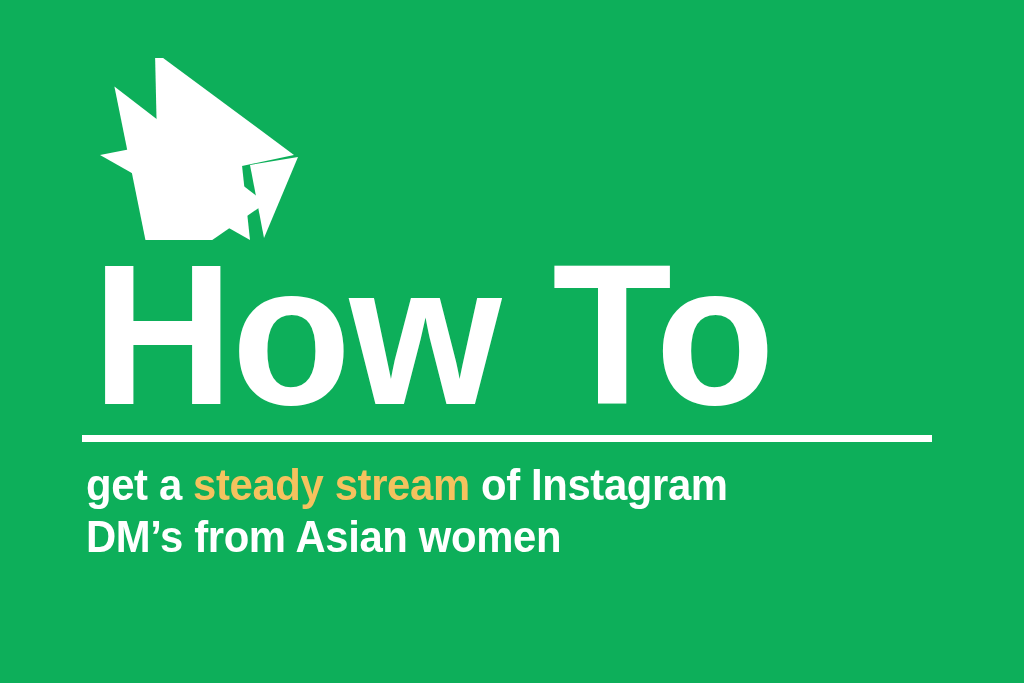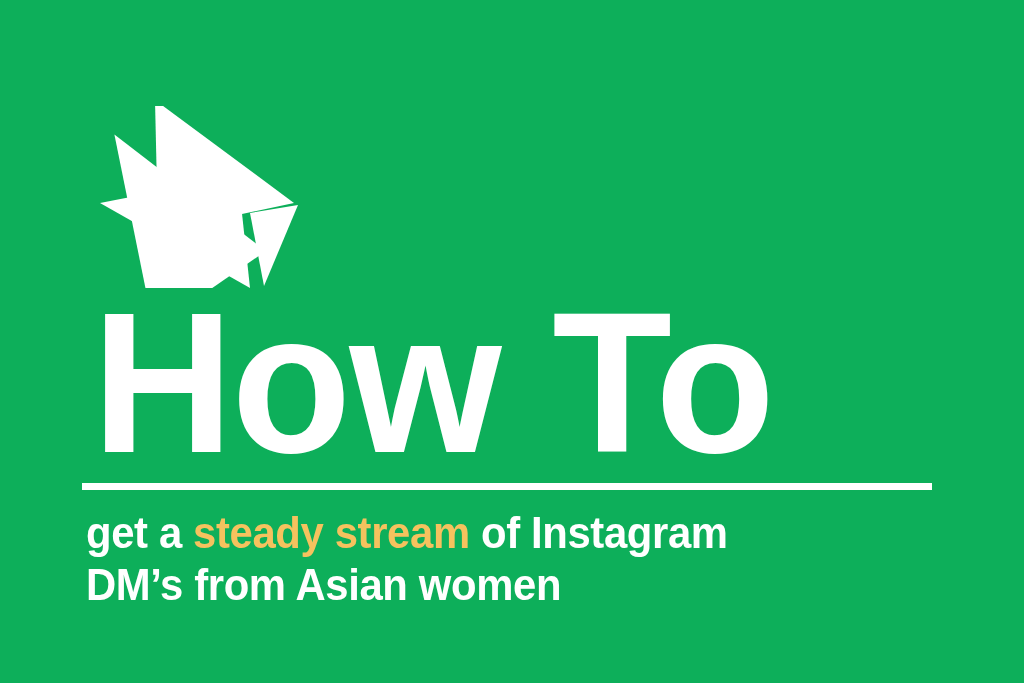--- a/index.html
+++ b/index.html
@@ -15,21 +15,20 @@
     background:#0daf5a;
     font-family:"Liberation Sans", sans-serif;
     -webkit-font-smoothing:antialiased;
   }
 
   .poster {
     position:relative;
     width:1024px;
     height:559px;
     background:#0daf5a;
-    margin-top:48px;
   }
 
   
   .envelope-icon {
     position:absolute;
     left:98px;
     top:58px;
     width:200px;
     height:182px;
   }

